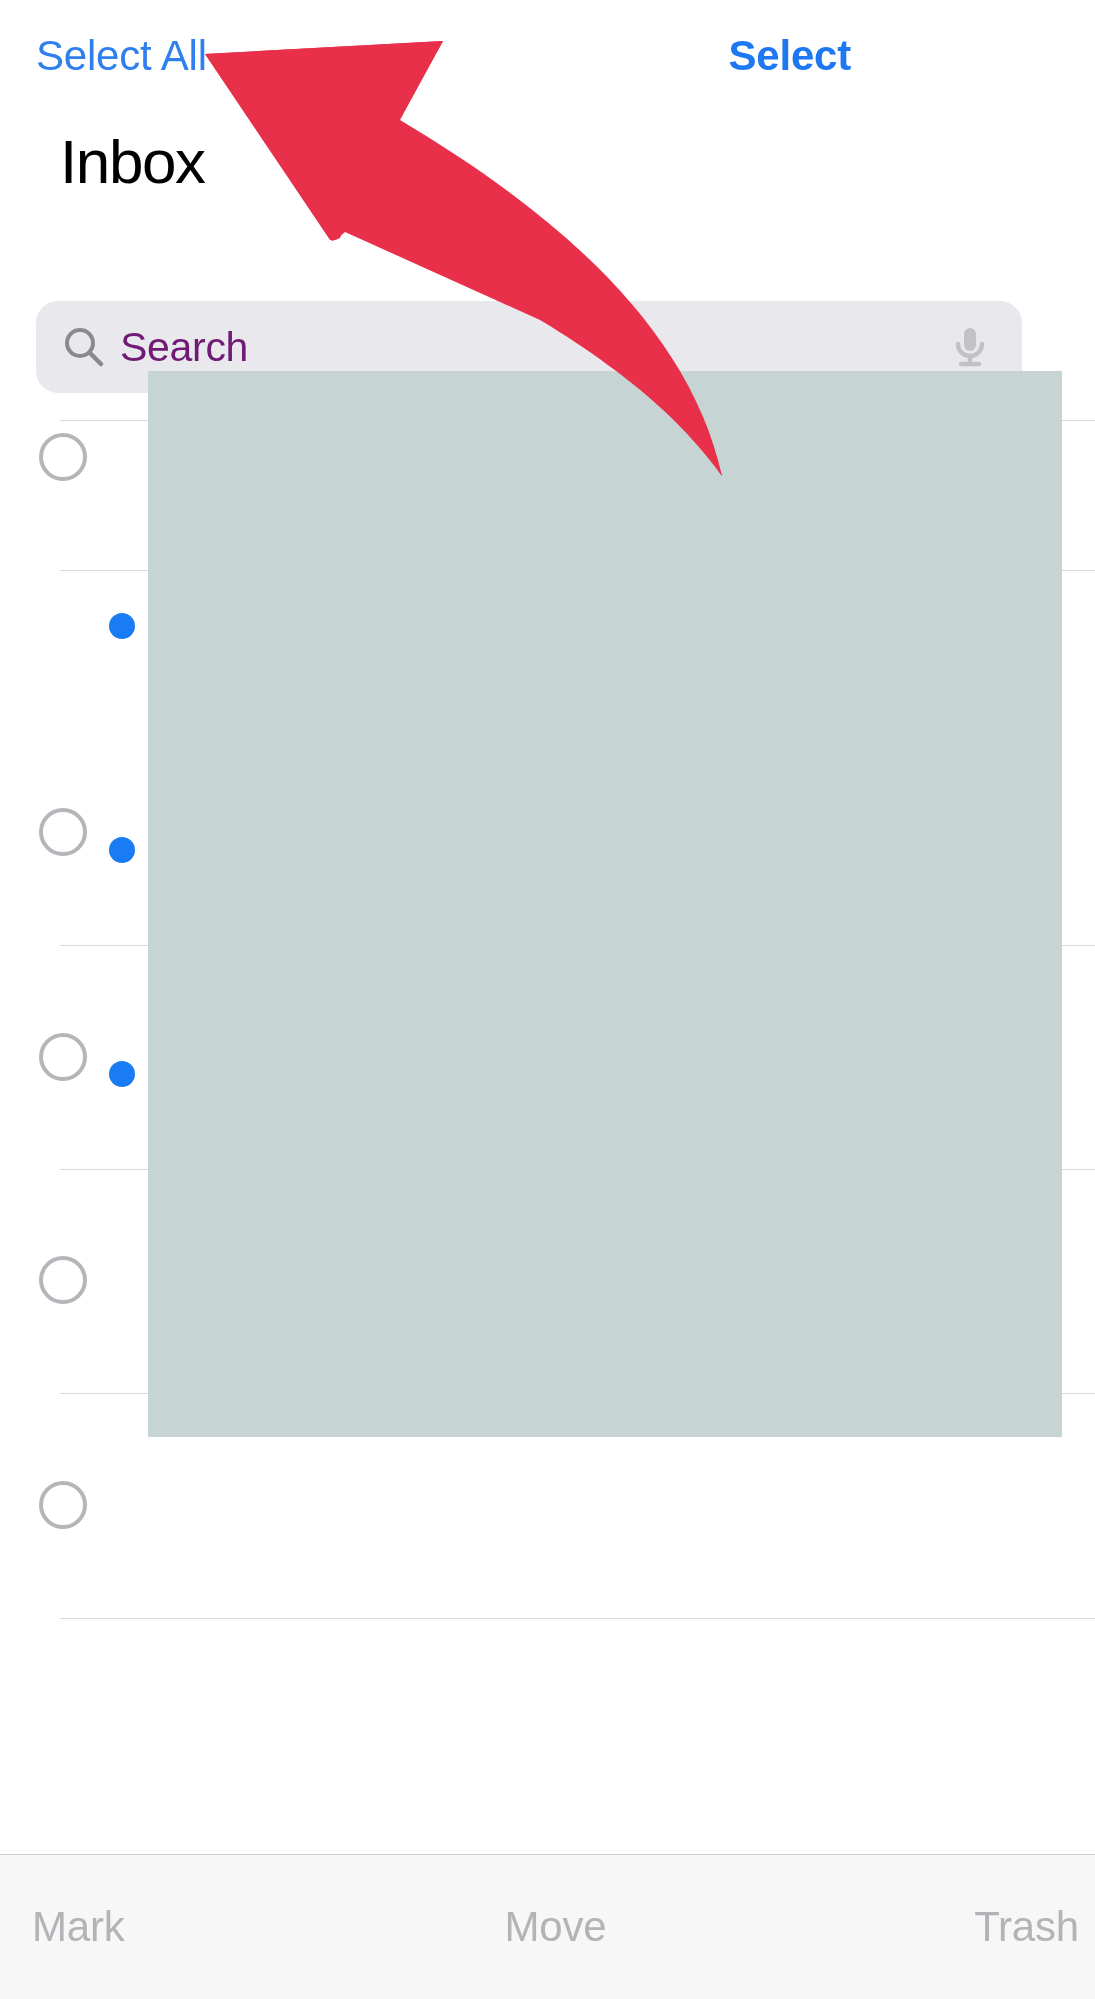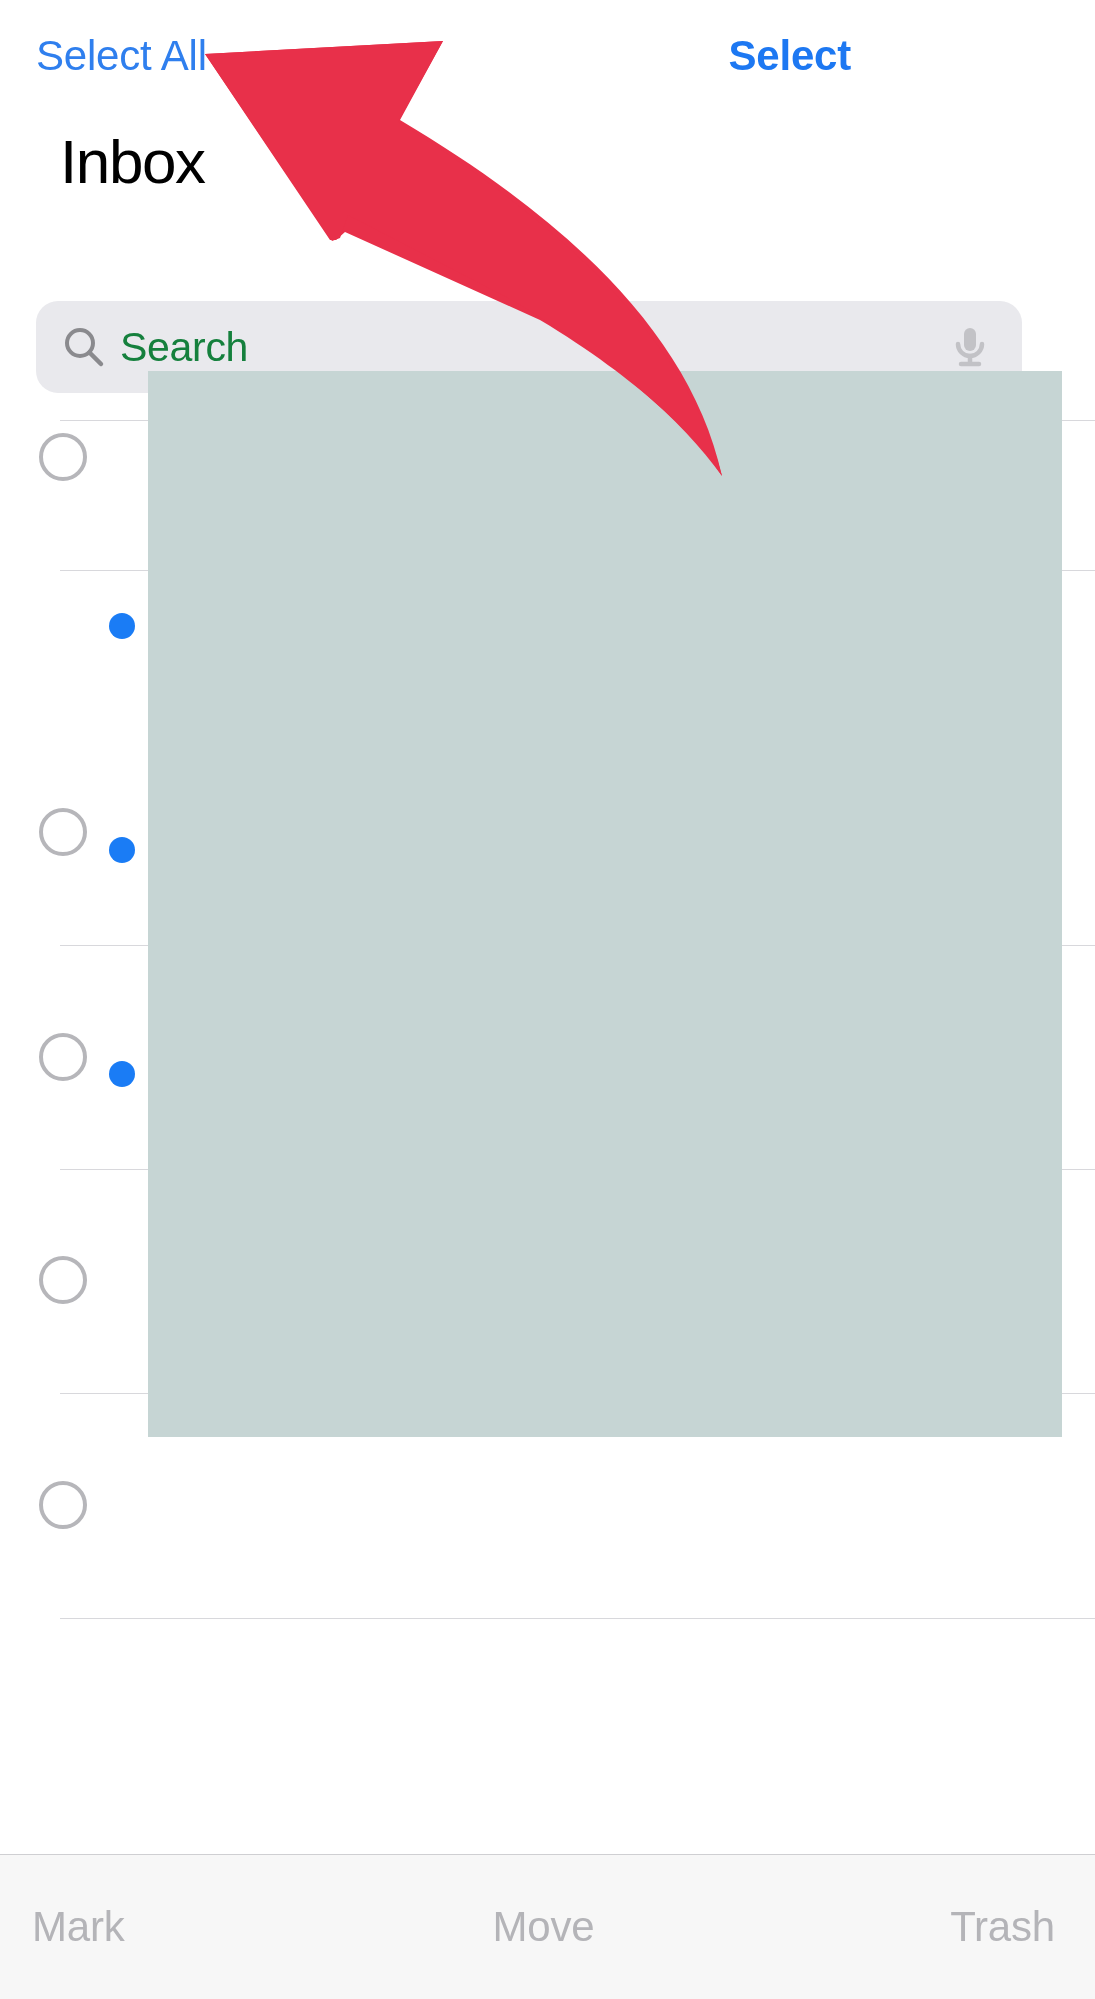--- a/index.html
+++ b/index.html
@@ -81,21 +81,21 @@
     top: 24px;
     width: 44px;
     height: 44px;
   }
   .search-placeholder {
     position: absolute;
     left: 84px;
     top: 19px;
     font-size: 41px;
     line-height: 54px;
-    color: #15803d;
+    color: #701a75;
     letter-spacing: -0.3px;
   }
   .mic-icon {
     position: absolute;
     right: 28px;
     top: 22px;
     width: 48px;
     height: 48px;
   }
 
@@ -182,21 +182,21 @@
   .toolbar-btn {
     flex: 1 1 0;
     text-align: center;
     font-size: 42px;
     line-height: 52px;
     color: #b4b4b8;
     letter-spacing: -0.2px;
     cursor: default;
   }
   .toolbar-btn.first { text-align: left; padding-left: 32px; }
-  .toolbar-btn.last  { text-align: right; padding-right: 40px; }
+  .toolbar-btn.last  { text-align: right; padding-right: 16px; }
 </style>
 </head>
 <body>
 
 <div id="screen">
 
   <div class="navbar">
     <div class="nav-select-all">Select All</div>
     <div class="nav-cancel">Select</div>
   </div>

